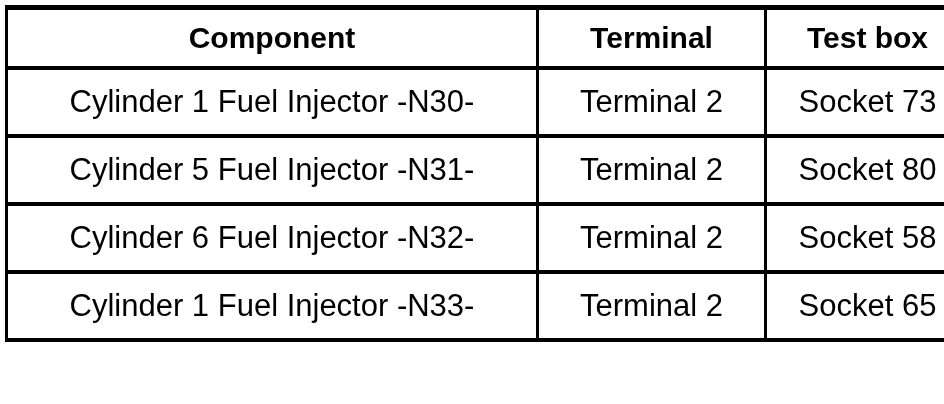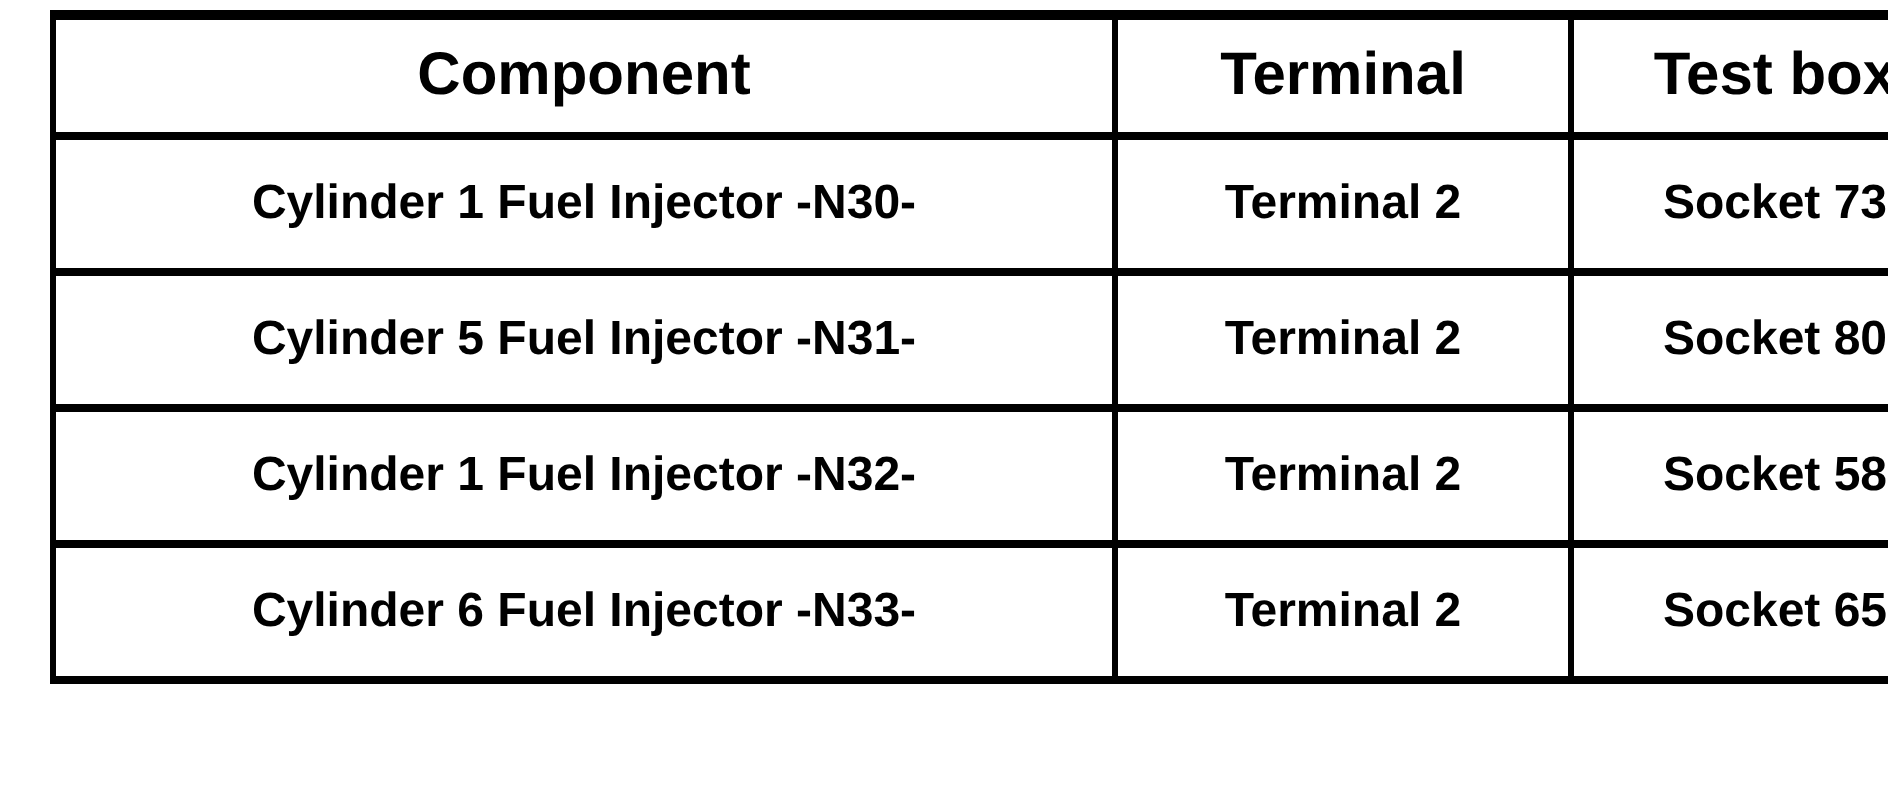--- a/index.html
+++ b/index.html
@@ -20,21 +20,20 @@
     width: 944px;
     height: 404px;
     background: #ffffff;
   }
 
   .table-wrap {
     position: absolute;
     left: 5px;
     top: 5px;
     width: 918px;
-    margin-left: 20px;
   }
 
   table.spec-table {
     border-collapse: collapse;
     table-layout: fixed;
     width: 918px;
     background: #ffffff;
   }
 
   table.spec-table tr.header-row > th {
@@ -55,22 +54,22 @@
     overflow: hidden;
   }
 
   table.spec-table th {
     font-weight: bold;
     font-size: 30px;
     height: 56px;
   }
 
   table.spec-table td {
-    font-weight: bold;
-    font-size: 24px;
+    font-weight: normal;
+    font-size: 31px;
     height: 64px;
   }
 
   .col-component { width: 516px; }
   .col-connector { width: 213px; }
   .col-testbox   { width: 189px; }
 </style>
 </head>
 <body>
 
@@ -90,26 +89,26 @@
           <td class="col-component">Cylinder 1 Fuel Injector -N30-</td>
           <td class="col-connector">Terminal 2</td>
           <td class="col-testbox">Socket 73</td>
         </tr>
         <tr>
           <td class="col-component">Cylinder 5 Fuel Injector -N31-</td>
           <td class="col-connector">Terminal 2</td>
           <td class="col-testbox">Socket 80</td>
         </tr>
         <tr>
-          <td class="col-component">Cylinder 1 Fuel Injector -N32-</td>
+          <td class="col-component">Cylinder 6 Fuel Injector -N32-</td>
           <td class="col-connector">Terminal 2</td>
           <td class="col-testbox">Socket 58</td>
         </tr>
         <tr>
-          <td class="col-component">Cylinder 6 Fuel Injector -N33-</td>
+          <td class="col-component">Cylinder 1 Fuel Injector -N33-</td>
           <td class="col-connector">Terminal 2</td>
           <td class="col-testbox">Socket 65</td>
         </tr>
       </tbody>
     </table>
   </div>
 
 </div>
 
 </body></html>

